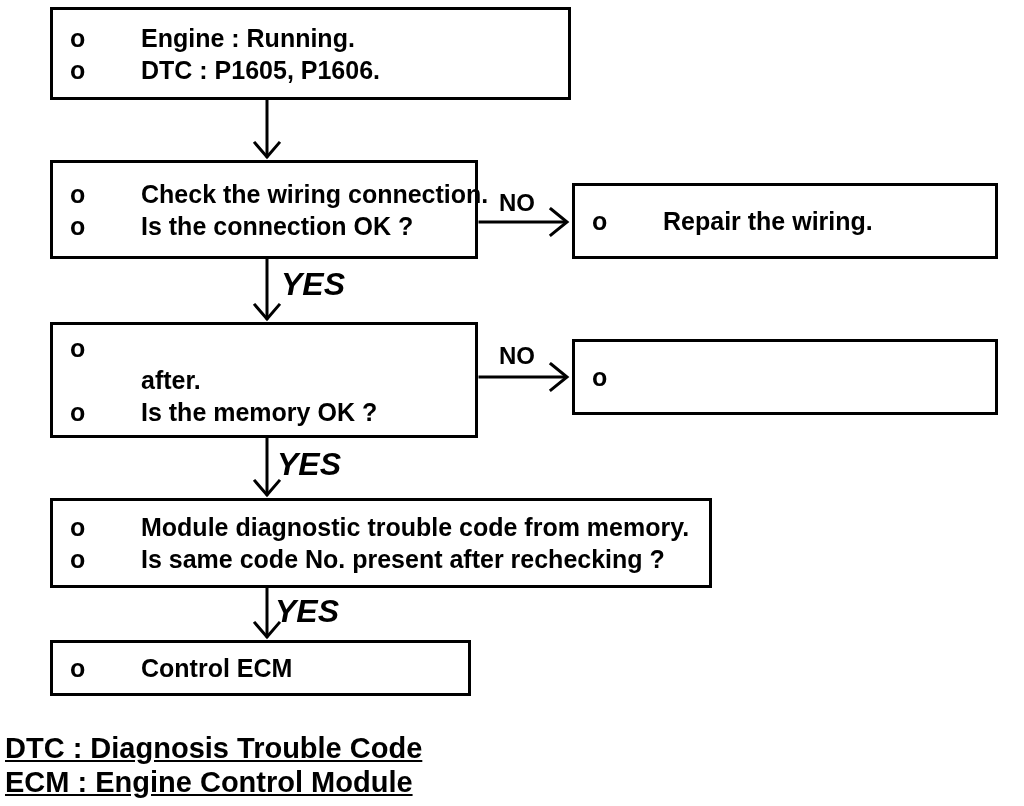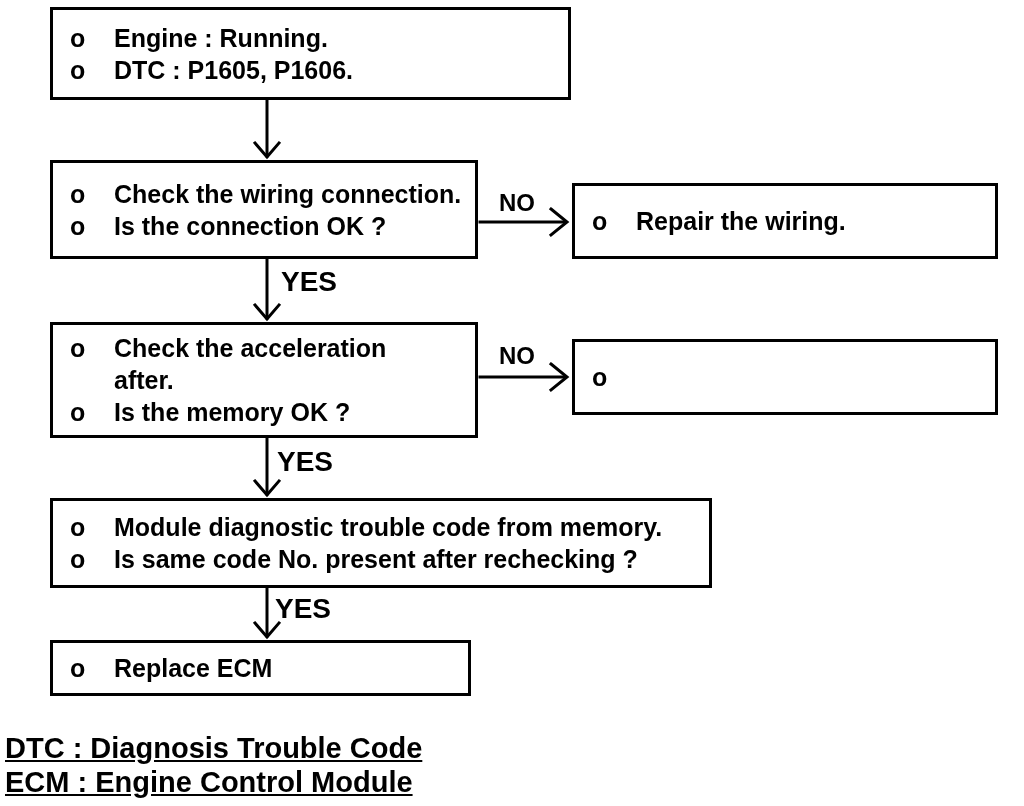--- a/index.html
+++ b/index.html
@@ -26,37 +26,37 @@
   }
   .row {
     display: flex;
     align-items: baseline;
     font-size: 25px;
     font-weight: bold;
     line-height: 32px;
     white-space: nowrap;
   }
   .bullet { flex: 0 0 44px; width: 44px; }
-  .txt { flex: 0 0 auto; }
+  .txt { flex: 0 0 auto; margin-left: 27px; }
   .connectors {
     position: absolute; left: 0; top: 0;
     pointer-events: none;
   }
   .connectors line, .connectors polyline {
     stroke: #000000;
     stroke-width: 3;
     fill: none;
     stroke-linecap: square;
   }
   .label {
     position: absolute;
     font-weight: bold;
     white-space: nowrap;
   }
-  .label-yes { font-size: 28px; }
+  .label-yes { font-size: 32px; font-style: italic; }
   .label-no  { font-size: 24px; }
   .legend {
     position: absolute;
     left: 5px; top: 731px;
   }
   .legend-line {
     font-size: 29px;
     font-weight: bold;
     line-height: 34px;
     white-space: nowrap;
@@ -134,21 +134,20 @@
   <div class="box" id="box-repair">
     <div class="row">
       <span class="bullet">o</span>
       <span class="txt">Repair the wiring.</span>
     </div>
   </div>
 
   <div class="box" id="box-check-sensor">
     <div class="row">
       <span class="bullet">o</span>
-      <span class="txt">Check the acceleration</span>
     </div>
     <div class="row">
       <span class="bullet"></span>
       <span class="txt">after.</span>
     </div>
     <div class="row">
       <span class="bullet">o</span>
       <span class="txt">Is the memory OK ?</span>
     </div>
   </div>
@@ -166,21 +165,21 @@
     </div>
     <div class="row">
       <span class="bullet">o</span>
       <span class="txt">Is same code No. present after rechecking ?</span>
     </div>
   </div>
 
   <div class="box" id="box-replace">
     <div class="row">
       <span class="bullet">o</span>
-      <span class="txt">Replace ECM</span>
+      <span class="txt">Control ECM</span>
     </div>
   </div>
 
   <div class="label label-no" id="label-no-1">NO</div>
   <div class="label label-yes" id="label-yes-1">YES</div>
   <div class="label label-no" id="label-no-2">NO</div>
   <div class="label label-yes" id="label-yes-2">YES</div>
   <div class="label label-yes" id="label-yes-3">YES</div>
 
   <div class="legend">

